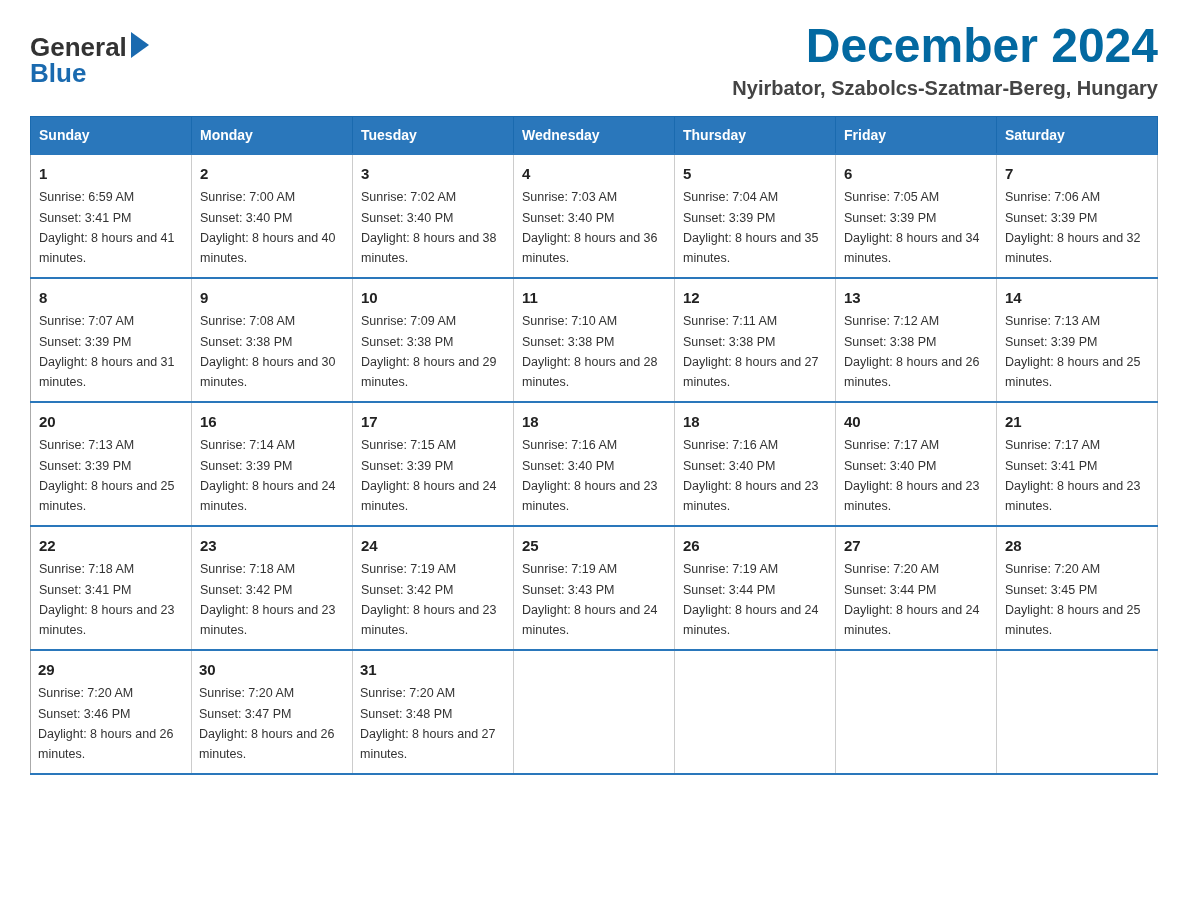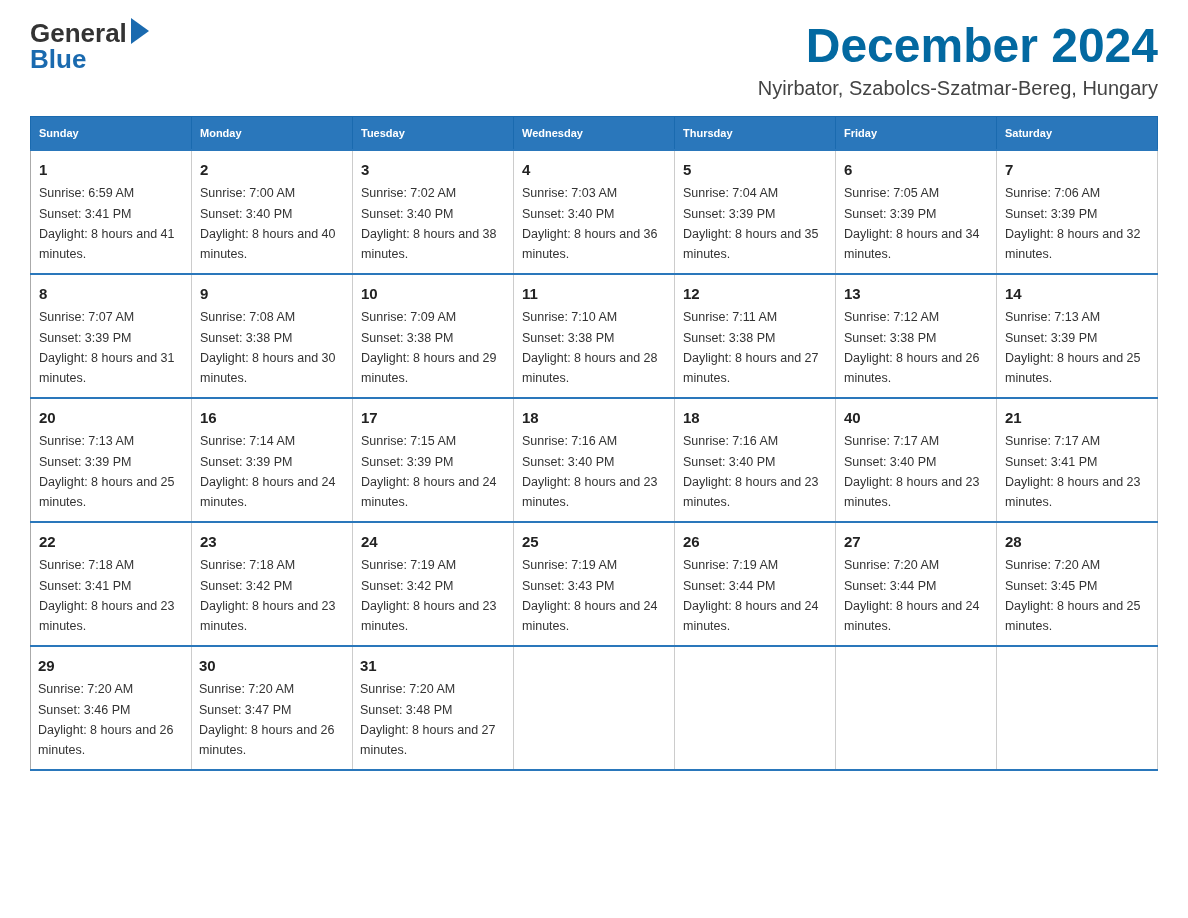--- a/index.html
+++ b/index.html
@@ -4,21 +4,21 @@
   <style>
     * { box-sizing: border-box; margin: 0; padding: 0; }
     body {
       font-family: Arial, sans-serif;
       background: #fff;
       color: #333;
       padding: 20px 30px;
     }
     .header-row {
       display: flex;
-      align-items: flex-start;
+      align-items: center;
       justify-content: space-between;
       margin-bottom: 10px;
     }
     .logo {
       display: flex;
       flex-direction: column;
       align-items: flex-start;
     }
     .logo-text-general {
       font-size: 26px;
@@ -51,33 +51,33 @@
       text-align: right;
     }
     .title-block h1 {
       font-size: 48px;
       font-weight: bold;
       color: #0369a1;
       line-height: 1.1;
     }
     .title-block h2 {
       font-size: 20px;
-      font-weight: normal;
+      font-weight: bold;
       color: #444;
       margin-top: 4px;
     }
     .calendar {
       width: 100%;
       border-collapse: collapse;
       margin-top: 16px;
     }
     .calendar thead tr th {
       background-color: #2a77bb;
       color: #fff;
-      font-size: 11px;
+      font-size: 14px;
       font-weight: bold;
       padding: 10px 8px;
       text-align: left;
       border: 1px solid #1a6aaf;
     }
     .calendar tbody tr td {
       vertical-align: top;
       padding: 8px;
       border: 1px solid #ccc;
       font-size: 13px;

